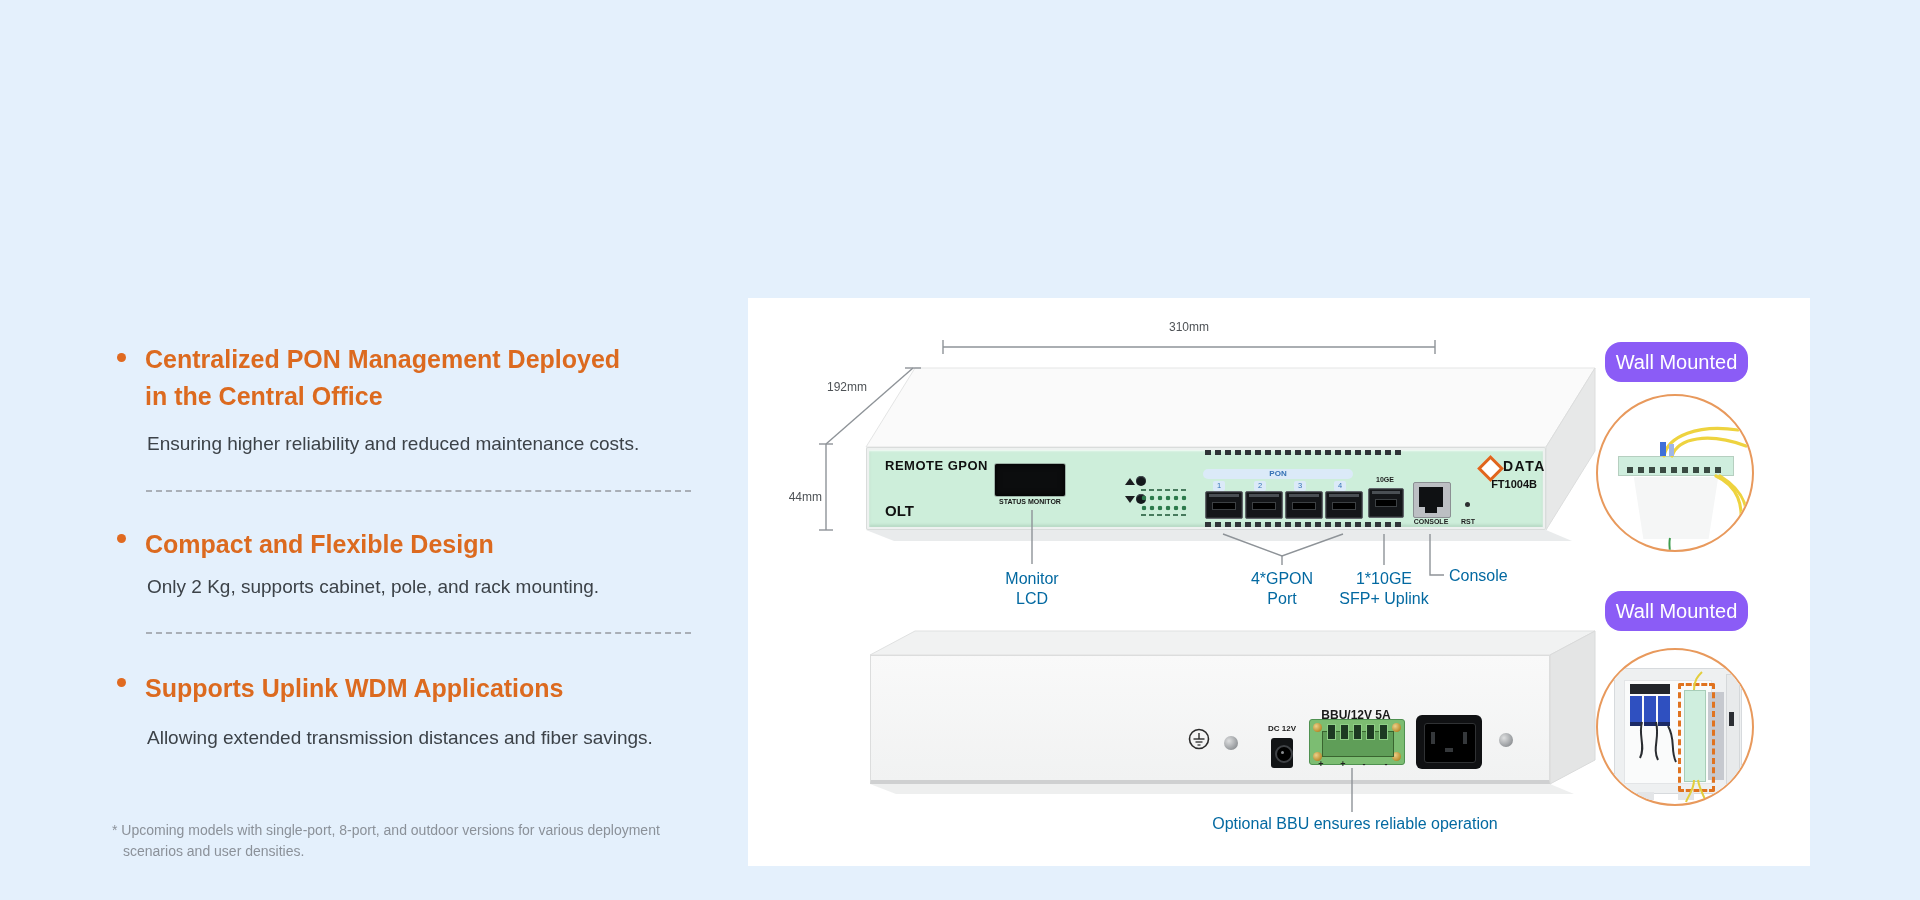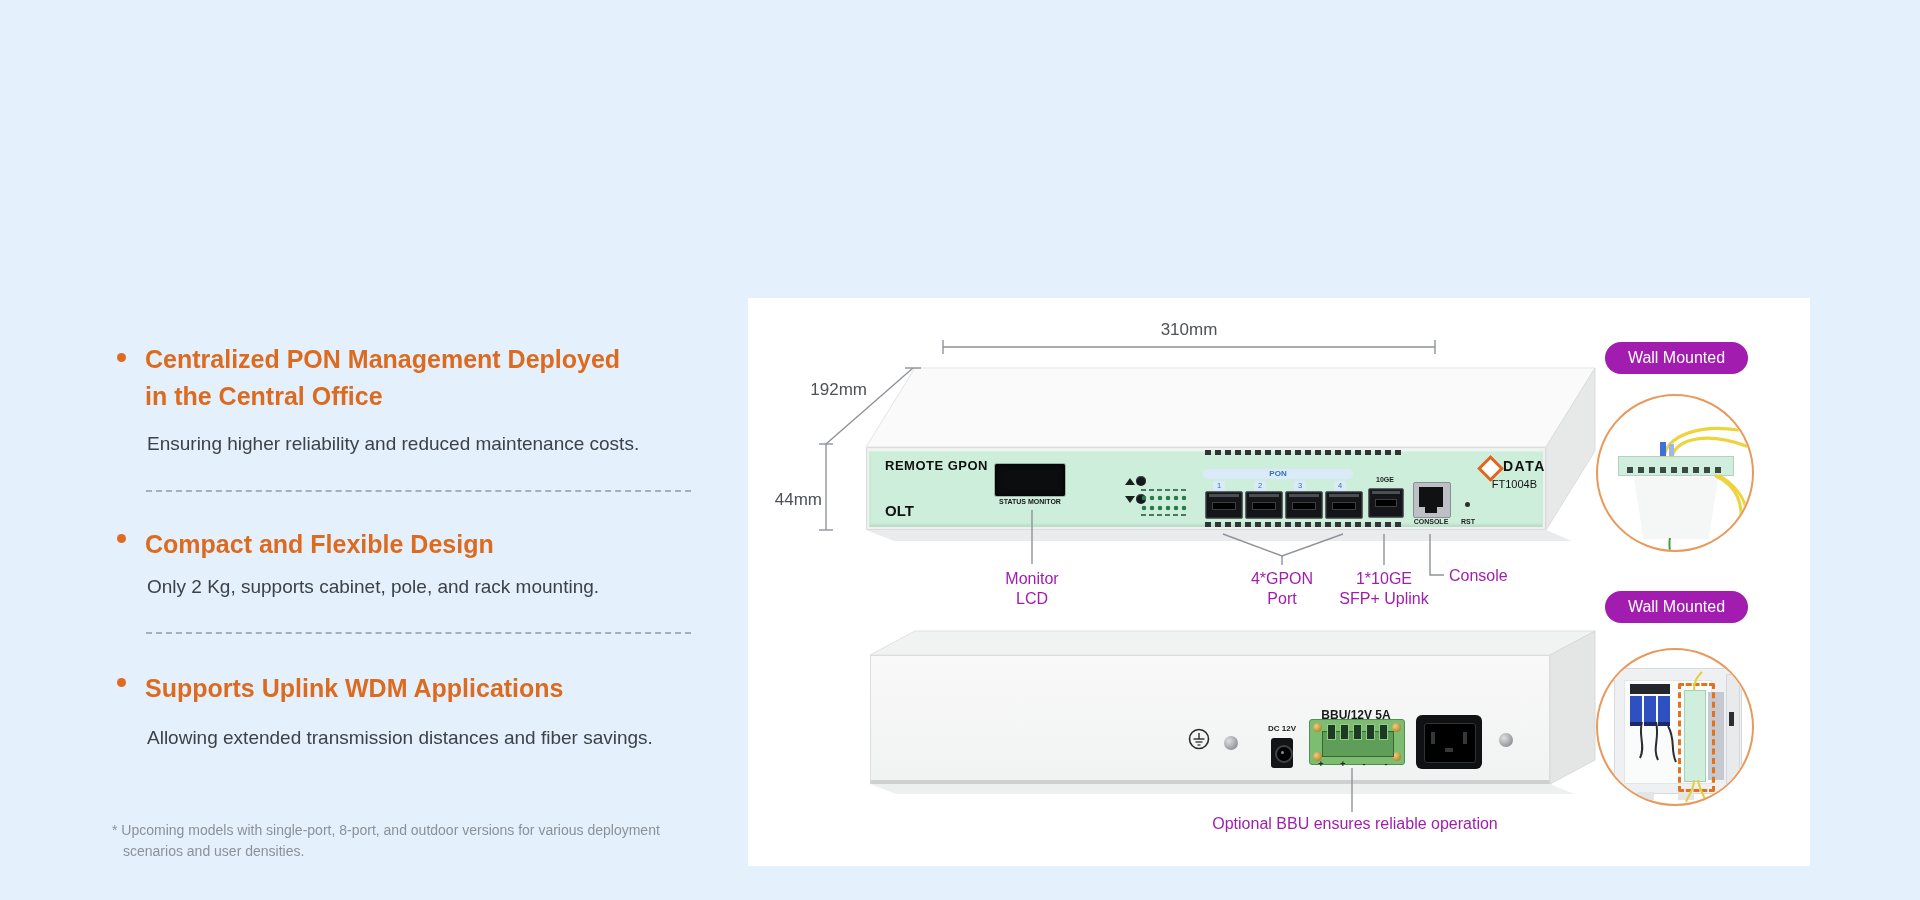--- a/index.html
+++ b/index.html
@@ -12,22 +12,22 @@
            line-height:37px;white-space:pre-line;}
   .f-desc{position:absolute;left:147px;font-size:19px;color:#3c4248;}
   .f-div{position:absolute;left:146px;width:545px;border-top:2px dashed #a9afb7;}
   .footnote{position:absolute;left:112px;top:820px;width:600px;font-size:14px;line-height:21px;
             color:#8b9199;padding-left:11px;text-indent:-11px;white-space:pre-line;}
 
   
   .card{position:absolute;left:748px;top:298px;width:1062px;height:568px;background:#ffffff;}
   .card svg.overlay{position:absolute;left:0;top:0;pointer-events:none;}
 
-  .dim-label{position:absolute;font-size:17px;color:#4e5256;}
-  .callout{position:absolute;font-size:16px;line-height:20px;color:#a21caf;text-align:center;}
+  .dim-label{position:absolute;font-size:12px;color:#4e5256;}
+  .callout{position:absolute;font-size:16px;line-height:20px;color:#0369a1;text-align:center;}
   .callout span{display:block;}
 
   
   .front-face{position:absolute;left:118px;top:149px;width:680px;height:83px;background:#eef1f0;
               border-radius:2px;box-shadow:inset 0 0 0 1px #d9dcdb;}
   .mint{position:absolute;left:3px;top:3px;width:674px;height:77px;background:#cdeeda;
         box-shadow:inset 0 1px 2px rgba(255,255,255,.8), inset 0 -2px 3px rgba(0,60,30,.12);}
   .mint *{position:absolute;}
   .panel-title{left:16px;top:8px;font-size:13px;font-weight:bold;color:#101010;letter-spacing:.5px;}
   .panel-type{left:16px;top:52px;font-size:15px;font-weight:bold;color:#101010;}
@@ -56,21 +56,21 @@
   .vents{height:5px;background:repeating-linear-gradient(90deg,#2f3437 0 6px,transparent 6px 10px);}
   .tiny-lb{font-size:7px;font-weight:bold;color:#1c1c1c;text-align:center;}
   .rj45{left:544px;top:32px;width:36px;height:34px;background:#bcbfc3;border:1px solid #8b8f93;
        border-radius:2px;}
   .rj45 i{position:absolute;left:5px;top:4px;width:24px;height:20px;background:#0f1113;}
   .rj45 b{position:absolute;left:11px;top:24px;width:12px;height:6px;background:#0f1113;}
   .rst-hole{left:596px;top:52px;width:5px;height:5px;border-radius:50%;background:#2c2e30;}
   .diamond{left:612px;top:9px;width:13px;height:13px;border:3px solid #e0651d;background:#fff;
        transform:rotate(45deg);}
   .brand{left:634px;top:8px;font-size:14px;font-weight:bold;color:#111;letter-spacing:1.5px;}
-  .model{left:600px;top:28px;width:68px;text-align:right;font-size:11px;font-weight:normal;color:#111;}
+  .model{left:600px;top:28px;width:68px;text-align:right;font-size:11px;font-weight:bold;color:#111;}
 
   
   .rear-face{position:absolute;left:122px;top:357px;width:680px;height:129px;
        background:linear-gradient(#f9f9f9,#f1f2f2);border:1px solid #dcdddd;
        border-bottom:4px solid #cfd0d1;box-sizing:border-box;}
   .rear-face *{position:absolute;}
   .screw{border-radius:50%;background:radial-gradient(circle at 35% 35%,#dedfe0,#9fa2a5 60%,#77797c);}
   .gold{border-radius:50%;background:radial-gradient(circle at 35% 35%,#edd089,#b98c2e 70%,#8a651d);}
   .dc-jack{left:400px;top:82px;width:22px;height:30px;background:#121416;border-radius:3px;}
   .dc-jack i{position:absolute;left:4px;top:7px;width:14px;height:14px;border-radius:50%;
@@ -82,22 +82,22 @@
        border:1px solid #39652f;}
   .slot{position:absolute;top:4px;width:7px;height:14px;background:#1d3a22;border:1px solid #8fcf86;}
   .ac{left:545px;top:59px;width:66px;height:54px;background:#101113;border-radius:6px;}
   .ac i{position:absolute;left:8px;top:8px;width:50px;height:38px;background:#000;
        border:1px solid #303234;border-radius:3px;}
   .ac b{position:absolute;background:#35383b;}
   .pol{position:absolute;top:103px;width:12px;text-align:center;font-size:9px;font-weight:bold;color:#222;}
   .r-lb{position:absolute;font-size:8px;font-weight:bold;color:#1a1a1a;text-align:center;}
 
   
-  .pill{position:absolute;left:857px;width:143px;height:32px;border-radius:16px;background:#a21caf;
-       color:#fff;font-size:16px;display:flex;align-items:center;justify-content:center;}
+  .pill{position:absolute;left:857px;width:143px;height:40px;border-radius:16px;background:#8b5cf6;
+       color:#fff;font-size:20px;display:flex;align-items:center;justify-content:center;}
   .photo-circle{position:absolute;left:848px;width:158px;height:158px;border-radius:50%;
        background:#fff;border:2px solid #e8995c;overflow:hidden;box-sizing:border-box;}
   .photo-circle *{position:absolute;}
   .w-bar{left:20px;top:60px;width:116px;height:20px;background:#cfeede;border:1px solid #b6cfc0;
        box-sizing:border-box;}
   .w-bar i{position:absolute;left:8px;top:10px;right:8px;height:6px;
        background:repeating-linear-gradient(90deg,#3a4a42 0 6px,transparent 6px 11px);}
   .w-bracket{left:30px;top:81px;width:96px;height:62px;background:#f5f6f6;
        clip-path:polygon(6% 0,94% 0,84% 100%,16% 100%);}
   .p-cab{left:16px;top:18px;width:126px;height:124px;background:#eef0f1;border:1px solid #d7dadd;

